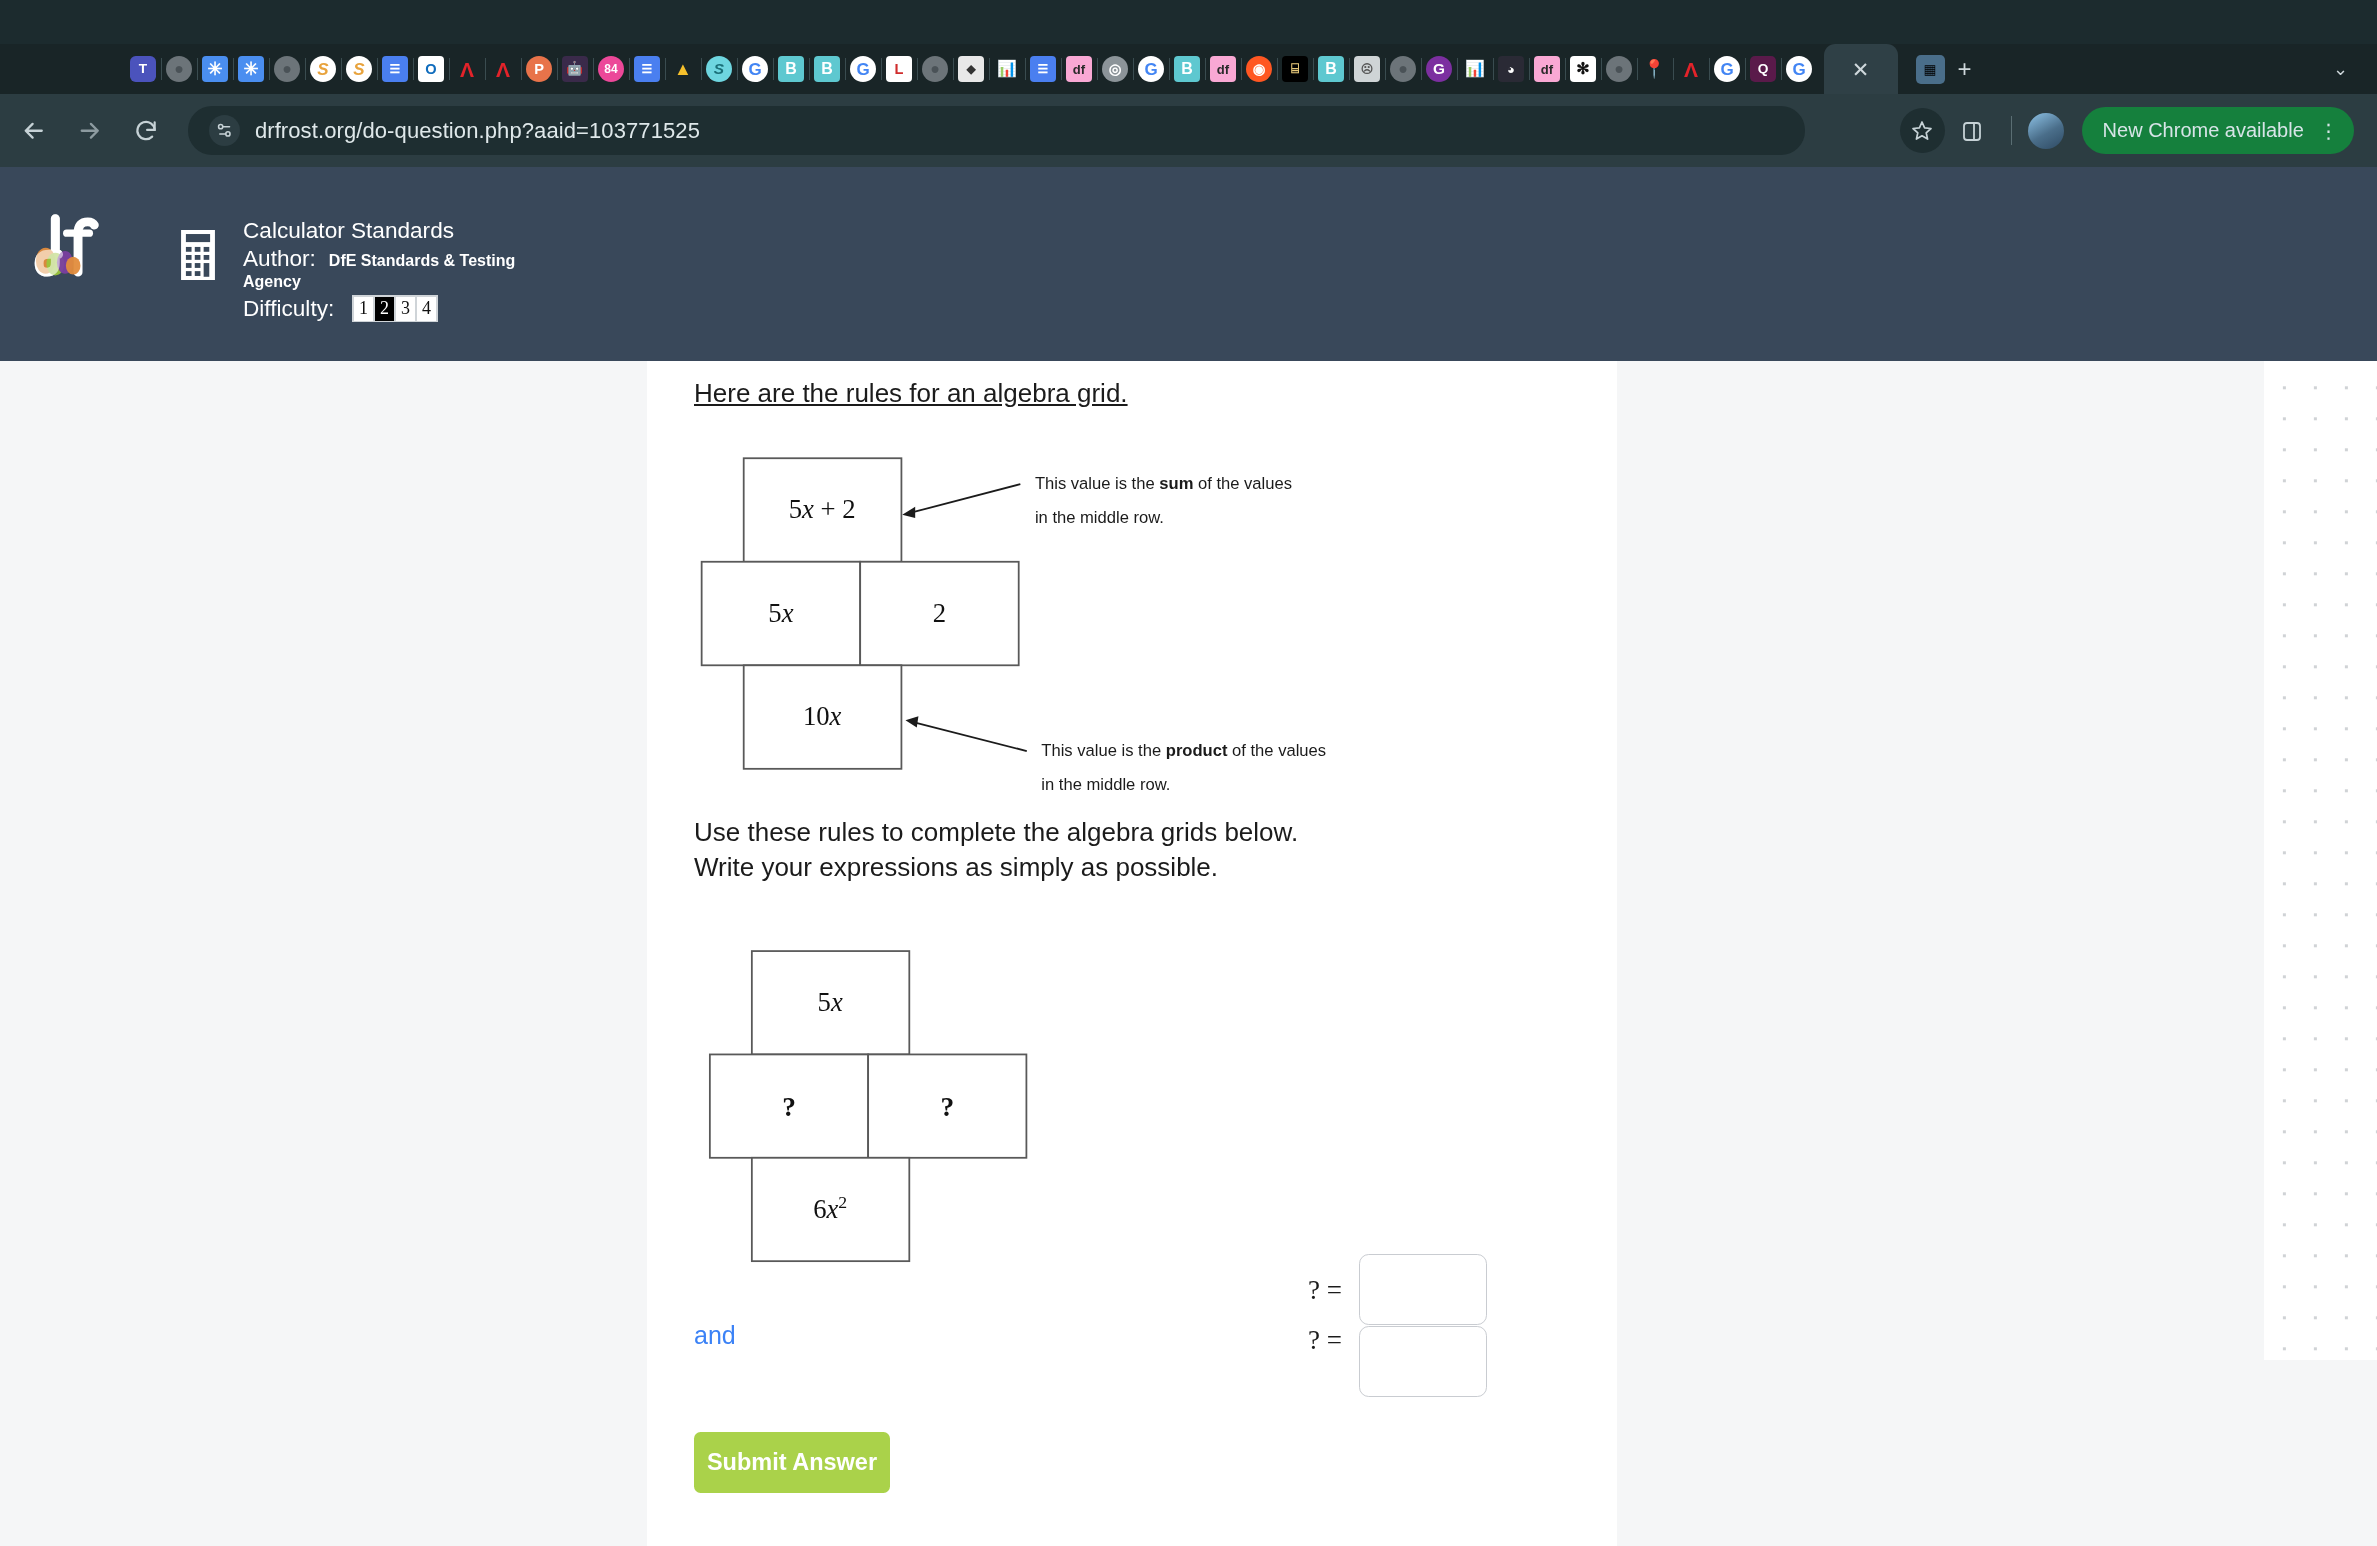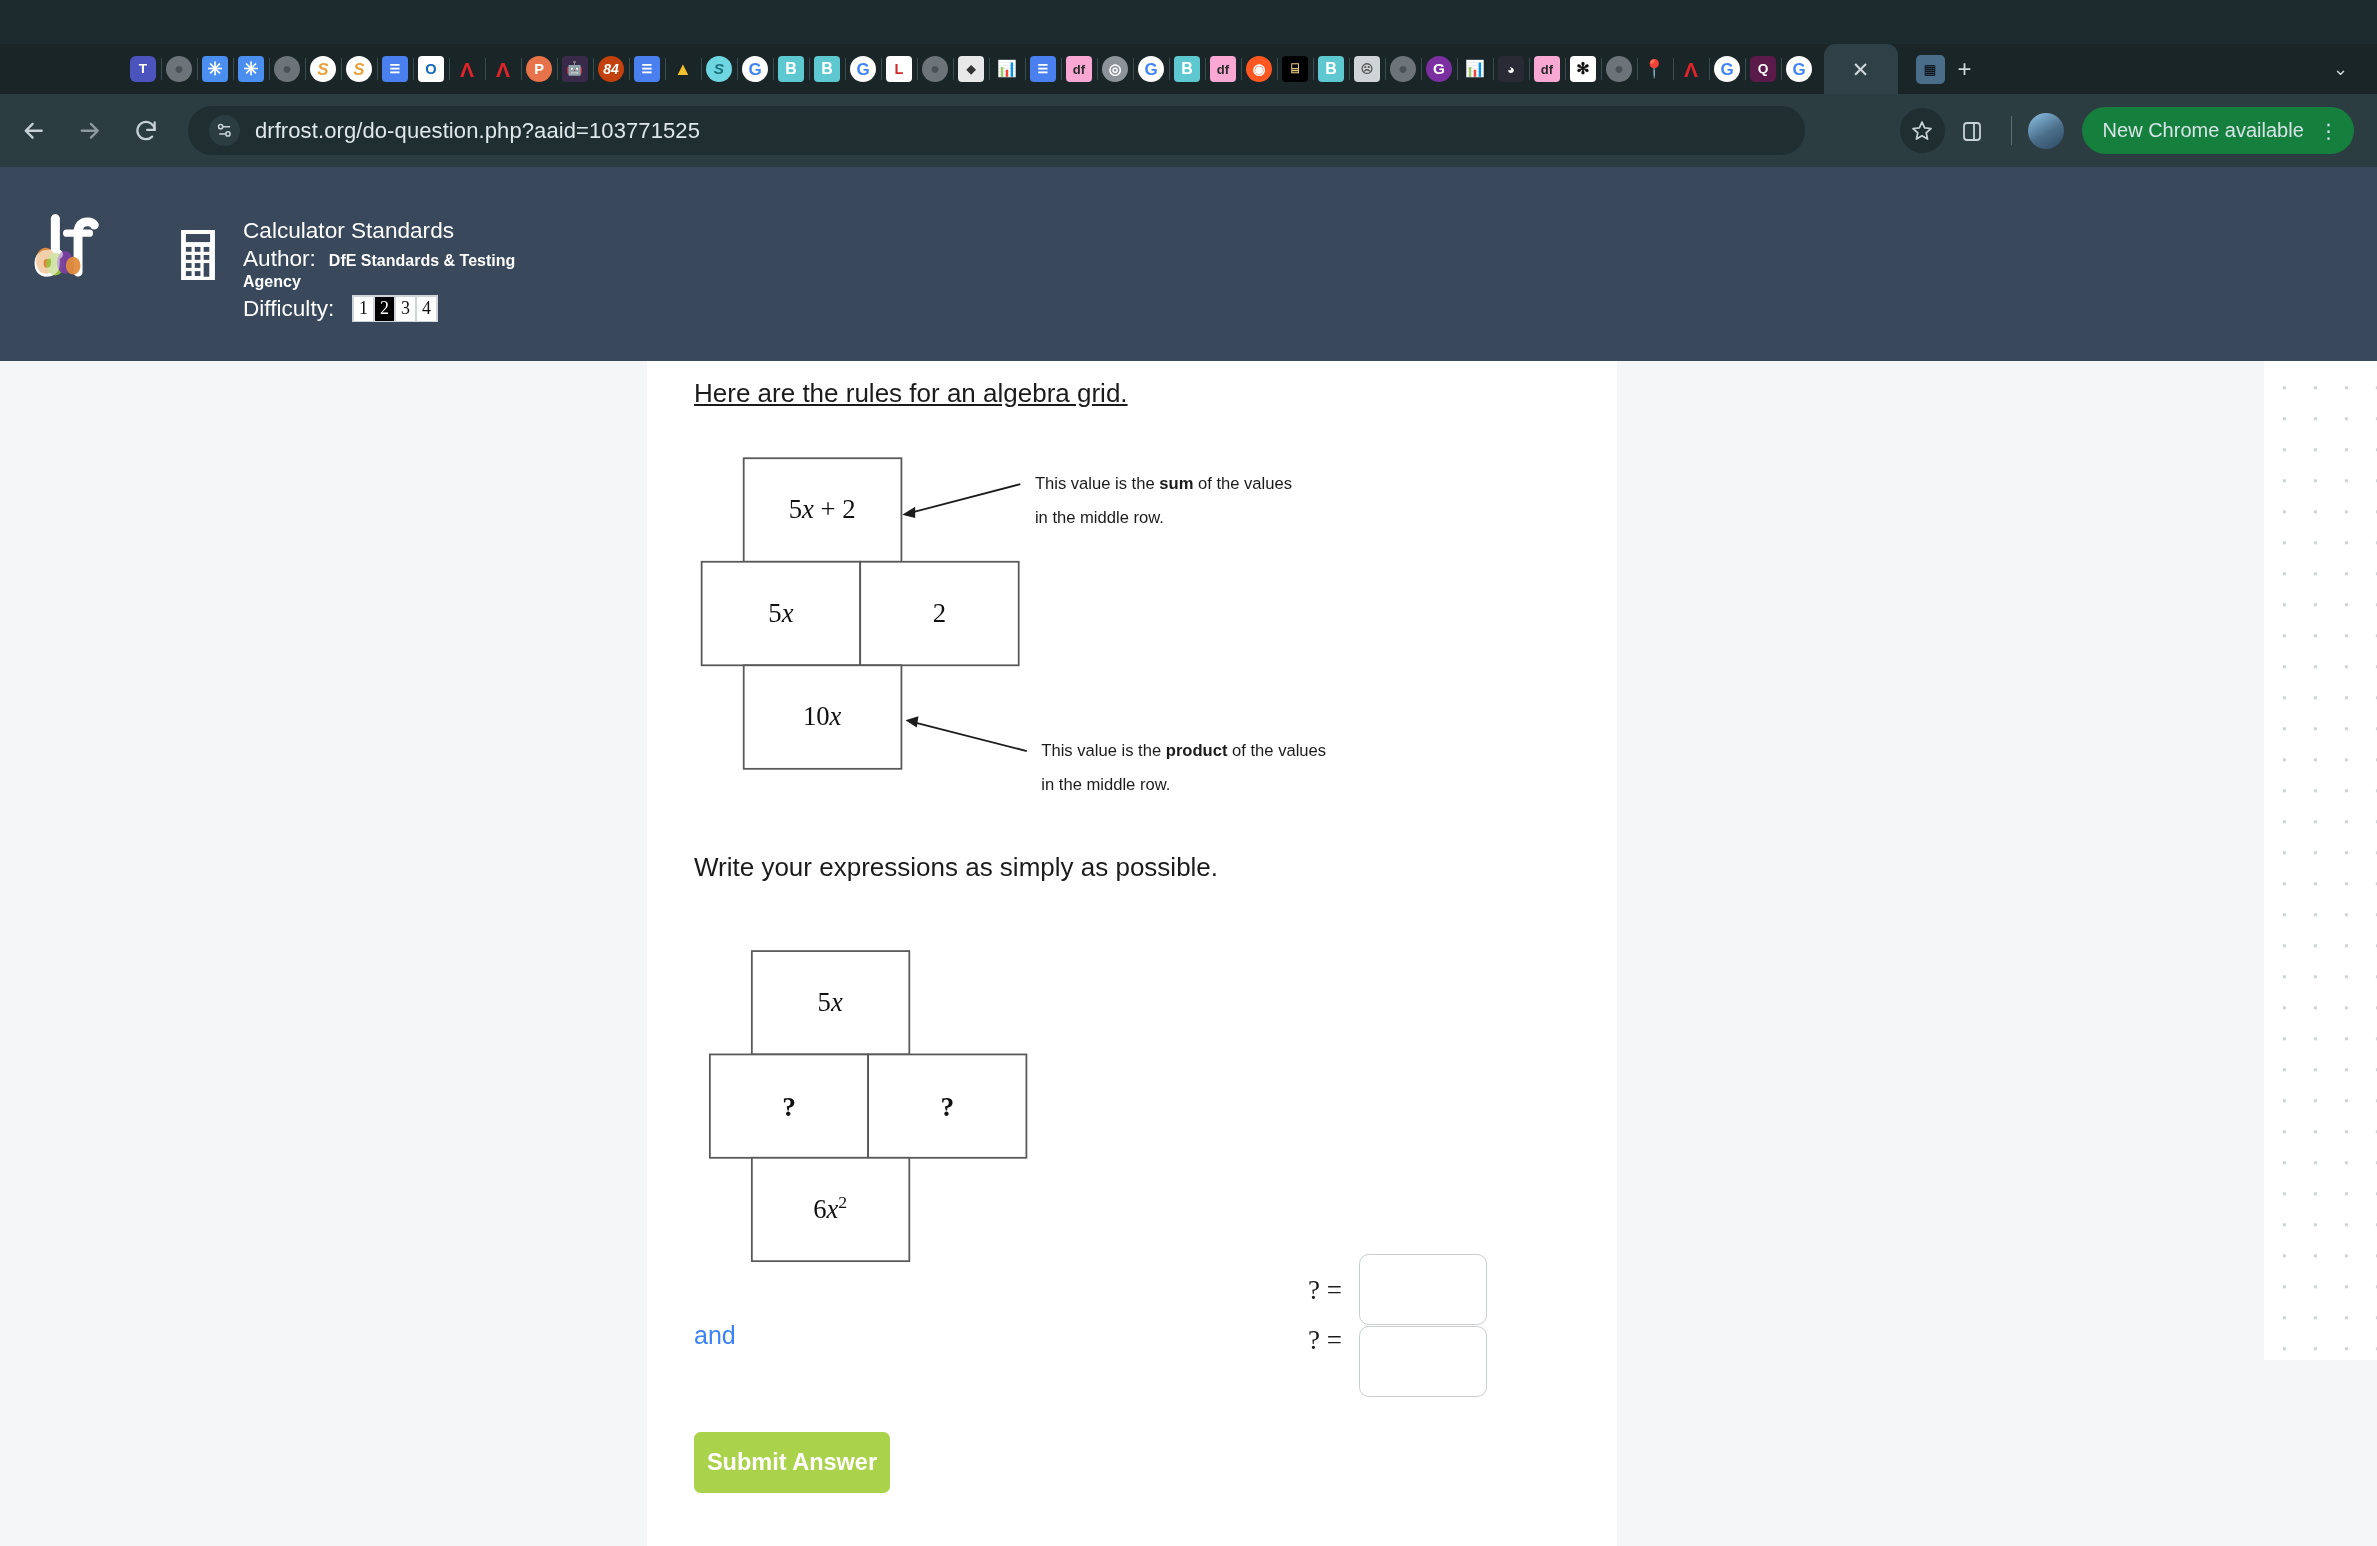--- a/index.html
+++ b/index.html
@@ -40,21 +40,21 @@
   }
   .fav-teams { background: #4b53bc; color:#fff; font-size:13.7px; border-radius:5.7px;}
   .fav-globe { background: #6c7479; border-radius: 50%; color:#4a5257; font-size:16px;}
   .fav-sparkle { background: #4a8ef0; font-size: 18px; }
   .fav-sway { background: #fff; color: #e8a33d; font-size: 17px; font-style: italic; border-radius:50%;}
   .fav-doc { background: #4a7ff0; font-size: 12px; }
   .fav-outlook { background: #fff; color: #0f6cbd; font-size: 14.6px; }
   .fav-adobe { background: transparent; color: #e3232a; font-size: 21px; }
   .fav-ppt { background: #e8734a; color: #fff; font-size: 14.6px; border-radius:50%;}
   .fav-robot { background: #3a2a4a; font-size: 13.7px; }
-  .fav-84 { background: #c2410c; color:#fff; font-size:14px; border-radius:50%;font-style:italic;}
+  .fav-84 { background: #ec4899; color:#fff; font-size:12px; border-radius:50%;}
   .fav-drive { background: transparent; color:#f6c12c; font-size: 18px;}
   .fav-s { background: #6ed6e0; color:#1a6f78; border-radius:50%; font-size:15.4px; font-style:italic;}
   .fav-google { background: #fff; color:#4285f4; font-size:17px; border-radius:50%;}
   .fav-b { background: #5ec8d0; color:#fff; font-size:16px;}
   .fav-lt { background: #fff; color:#d02d2d; font-size:14.6px;}
   .fav-roblox { background: #e8e8e8; color:#333; font-size:12px;}
   .fav-chart { background: transparent; font-size:16px;}
   .fav-df { background:#f9a8d4; color:#2a2a2a; font-size:13px; font-weight:900;}
   .fav-chrome { background:#8c9499; border-radius:50%; color:#fff; font-size:14.6px;}
   .fav-reddit { background:#ff5722; border-radius:50%; color:#fff; font-size:14.6px;}
@@ -519,20 +519,21 @@
           </text>
           <text x="440" y="90" class="callout"><tspan id="c1d">in the middle row.</tspan></text>
 
           <text x="448" y="378" class="callout">
             <tspan id="c2a">This value is the </tspan><tspan id="c2b" font-weight="bold">product</tspan><tspan id="c2c"> of the values</tspan>
           </text>
           <text x="448" y="420" class="callout"><tspan id="c2d">in the middle row.</tspan></text>
         </svg>
       </div>
 
+      <div class="qtext" id="q-line2">Use these rules to complete the algebra grids below.</div>
       <div class="qtext" id="q-line3">Write your expressions as simply as possible.</div>
 
       <div id="grid2">
         <svg width="501" height="323" viewBox="0 0 620 400">
           <rect x="90" y="10" width="195" height="128" fill="#fff" stroke="#595959" stroke-width="2.2"></rect>
           <rect x="38" y="138" width="196" height="128" fill="#fff" stroke="#595959" stroke-width="2.2"></rect>
           <rect x="234" y="138" width="196" height="128" fill="#fff" stroke="#595959" stroke-width="2.2"></rect>
           <rect x="90" y="266" width="195" height="128" fill="#fff" stroke="#595959" stroke-width="2.2"></rect>
 
           <text id="g2-top" class="grid-cell-text" x="187" y="84" text-anchor="middle" font-size="33" fill="#111"><tspan>5</tspan><tspan font-style="italic">x</tspan></text>

